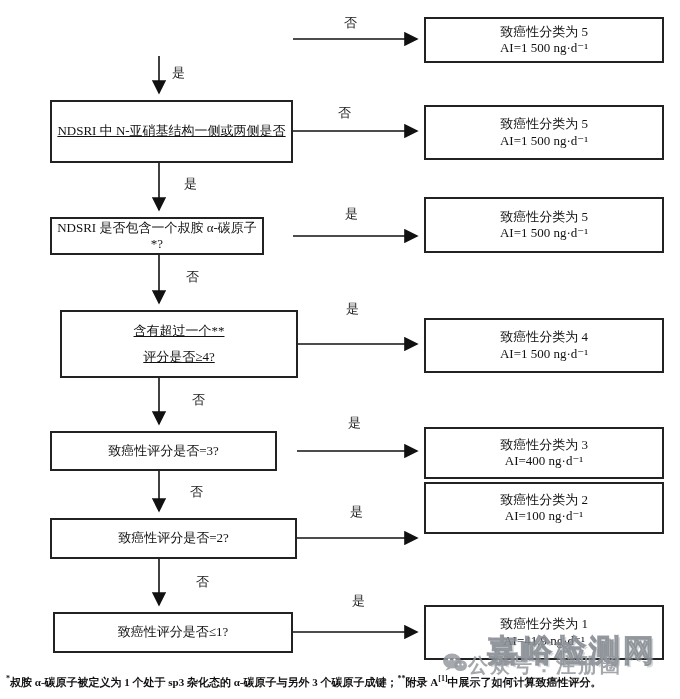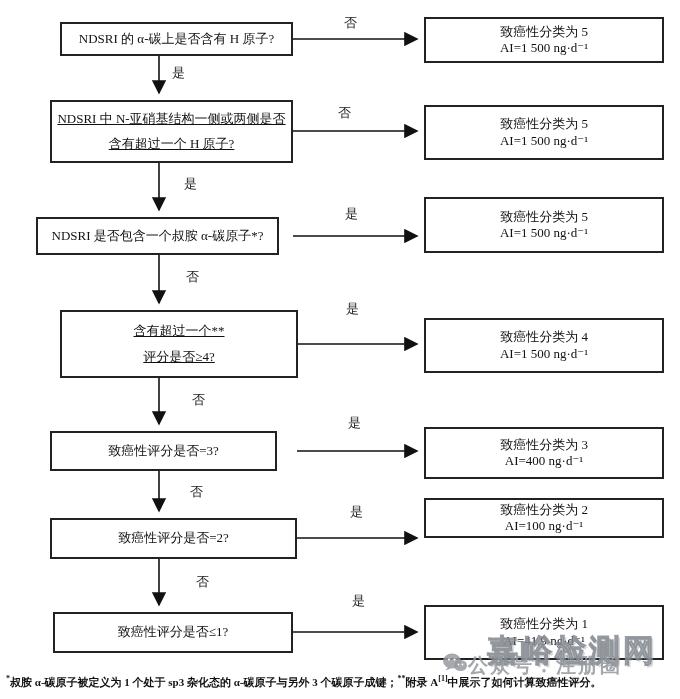--- a/index.html
+++ b/index.html
@@ -46,30 +46,26 @@
       <line x1="293" y1="632" x2="417" y2="632" marker-end="url(#arr)"></line>
       <line x1="159" y1="56" x2="159" y2="93" marker-end="url(#arr)"></line>
       <line x1="159" y1="163" x2="159" y2="210" marker-end="url(#arr)"></line>
       <line x1="159" y1="255" x2="159" y2="303" marker-end="url(#arr)"></line>
       <line x1="159" y1="378" x2="159" y2="424" marker-end="url(#arr)"></line>
       <line x1="159" y1="471" x2="159" y2="511" marker-end="url(#arr)"></line>
       <line x1="159" y1="559" x2="159" y2="605" marker-end="url(#arr)"></line>
     </g>
   </svg>
 
-  <div class="dbox" style="left:60px;top:22px;width:233px;height:34px">
-    <div>NDSRI 的 α-碳上是否含有 H 原子?</div>
-  </div>
 
   <div class="dbox two" style="left:50px;top:100px;width:243px;height:63px">
     <div>NDSRI 中 N-亚硝基结构一侧或两侧是否</div>
-    <div>含有超过一个 H 原子?</div>
   </div>
 
-  <div class="dbox" style="left:36px;top:217px;width:243px;height:38px">
+  <div class="dbox" style="left:50px;top:217px;width:214px;height:38px">
     <div>NDSRI 是否包含一个叔胺 α-碳原子*?</div>
   </div>
 
   <div class="dbox two" style="left:60px;top:310px;width:238px;height:68px">
     <div>含有超过一个**</div>
     <div>评分是否≥4?</div>
   </div>
 
   <div class="dbox" style="left:50px;top:431px;width:227px;height:40px">
     <div>致癌性评分是否=3?</div>
@@ -101,21 +97,21 @@
   <div class="rbox" style="left:424px;top:318px;width:240px;height:55px">
     <div>致癌性分类为 4</div>
     <div>AI=1 500 ng·d⁻¹</div>
   </div>
 
   <div class="rbox" style="left:424px;top:427px;width:240px;height:52px">
     <div>致癌性分类为 3</div>
     <div>AI=400 ng·d⁻¹</div>
   </div>
 
-  <div class="rbox" style="left:424px;top:498px;width:240px;height:40px">
+  <div class="rbox" style="left:424px;top:482px;width:240px;height:52px">
     <div>致癌性分类为 2</div>
     <div>AI=100 ng·d⁻¹</div>
   </div>
 
   <div class="rbox" style="left:424px;top:605px;width:240px;height:55px">
     <div>致癌性分类为 1</div>
     <div>AI=41.9 ng·d⁻¹</div>
   </div>
 
   <span class="elabel" style="left:344px;top:14px">否</span>

